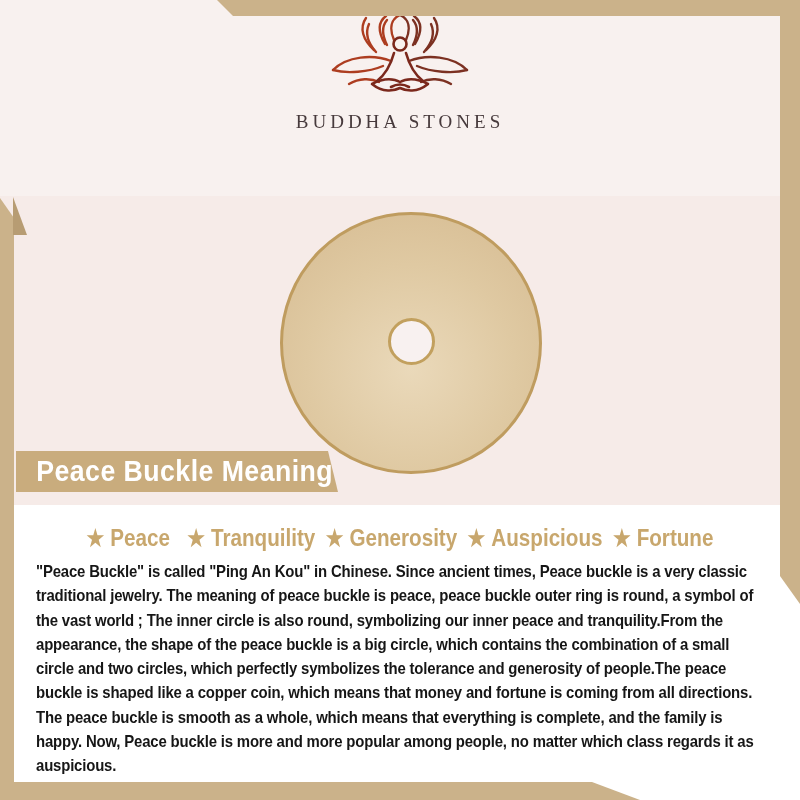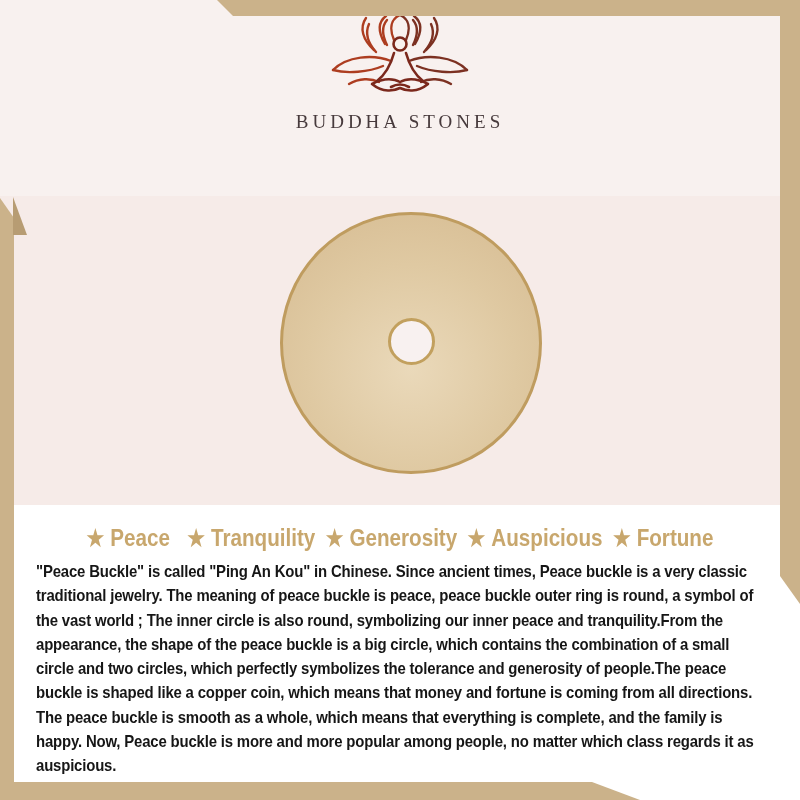--- a/index.html
+++ b/index.html
@@ -109,20 +109,23 @@
     </svg>
   </div>
 
   <div class="brand-name">BUDDHA STONES</div>
 
 
   <div class="disc">
     <div class="disc-hole"></div>
   </div>
 
+  <div class="ribbon">
+    <div class="ribbon-text">Peace Buckle Meaning</div>
+  </div>
 
   <div class="props-row">
     <span class="prop-item first">
       <span class="star">★</span>
       <span>Peace</span>
     </span>
     <span class="prop-item">
       <span class="star">★</span>
       <span>Tranquility</span>
     </span>

